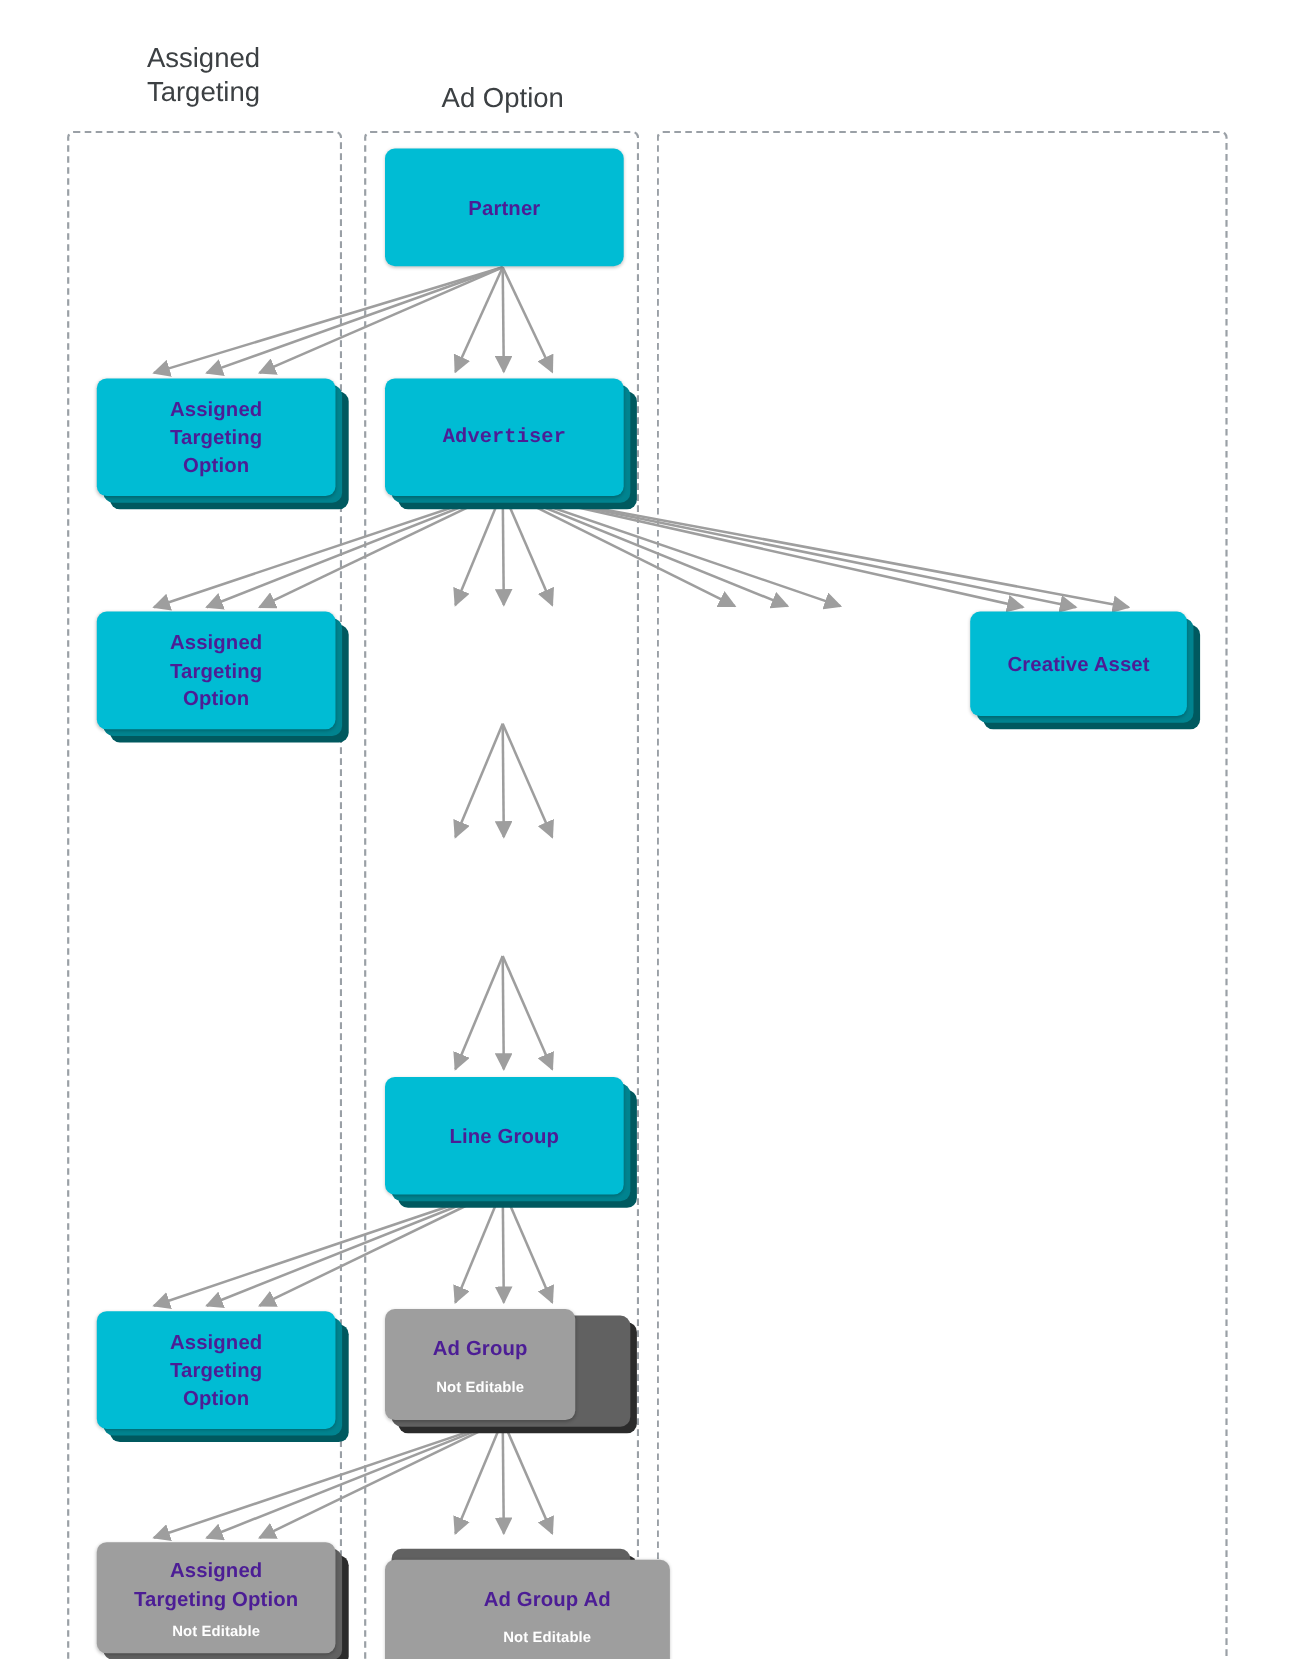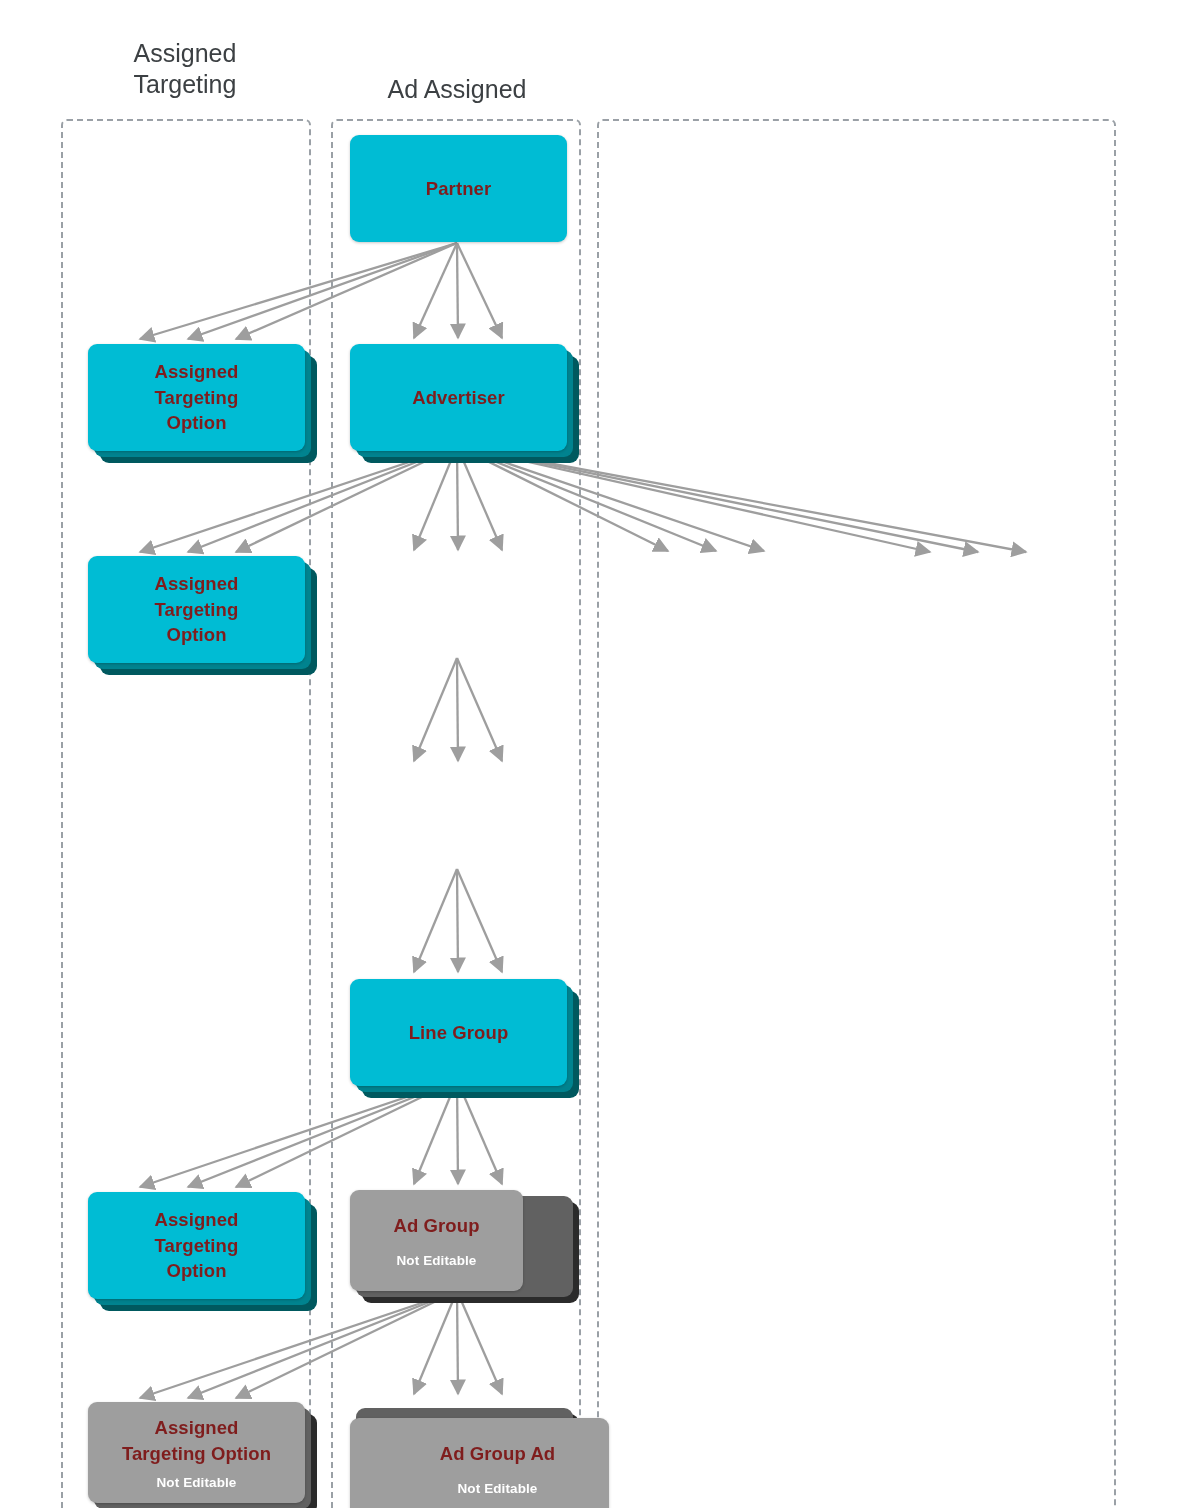--- a/index.html
+++ b/index.html
@@ -56,21 +56,21 @@
   .card.front {
     display: flex;
     flex-direction: column;
     align-items: center;
     justify-content: center;
     box-shadow: 0 1px 3px rgba(0,0,0,0.22);
   }
   .node-title {
     font-size: 18.5px;
     font-weight: bold;
-    color: #7f1d1d;
+    color: #4c1d95;
     text-align: center;
     line-height: 1.38;
     letter-spacing: 0.1px;
   }
   .node-sub {
     font-size: 13.5px;
     font-weight: bold;
     color: #ffffff;
     text-align: center;
     margin-top: 15px;
@@ -81,21 +81,21 @@
 <body>
 
 <div id="canvas">
 
   <div class="col-label" style="left:60px; top:6px; width:250px;">
     <div>Assigned</div>
     <div>Targeting</div>
   </div>
 
   <div class="col-label" style="left:332px; top:42px; width:250px;">
-    <div>Ad Assigned</div>
+    <div>Ad Option</div>
   </div>
 
 
   <div class="col-box" style="left:61px; top:87px; width:250px; height:1409px;"></div>
   <div class="col-box" style="left:331px; top:87px; width:250px; height:1409px;"></div>
   <div class="col-box" style="left:597px; top:87px; width:519px; height:1409px;"></div>
 
   <svg id="edges" viewBox="0 0 1184 1508" xmlns="http://www.w3.org/2000/svg">
     <defs>
       <marker id="ah" viewBox="0 0 10 10" refX="9" refY="5" markerWidth="7" markerHeight="7" orient="auto-start-reverse" markerUnits="strokeWidth">
@@ -168,39 +168,46 @@
         <div>Assigned</div>
         <div>Targeting</div>
         <div>Option</div>
       </div>
     </div>
   </div>
 
   <div class="node" style="left:350px; top:312px; width:217px; height:107px;">
     <div class="card back2" style="left:12px; top:12px; width:217px; height:107px; background:#00595f;"></div>
     <div class="card back1" style="left:6px; top:6px; width:217px; height:107px; background:#00838f;"></div>
-    <div class="card front" style="left:0; top:0; width:217px; height:107px; background:#00bcd4;">
+    <div class="card front" style="left:0; top:0; width:217px; height:107px; background:#00bcd4;font-family:Liberation Mono, monospace;">
       <div class="node-title"><span>Advertiser</span></div>
     </div>
   </div>
 
   <div class="node" style="left:88px; top:524px; width:217px; height:107px;">
     <div class="card back2" style="left:12px; top:12px; width:217px; height:107px; background:#00595f;"></div>
     <div class="card back1" style="left:6px; top:6px; width:217px; height:107px; background:#00838f;"></div>
     <div class="card front" style="left:0; top:0; width:217px; height:107px; background:#00bcd4;">
       <div class="node-title">
         <div>Assigned</div>
         <div>Targeting</div>
         <div>Option</div>
       </div>
     </div>
   </div>
 
 
 
+  <div class="node" style="left:882px; top:524px; width:197px; height:95px;">
+    <div class="card back2" style="left:12px; top:12px; width:197px; height:95px; background:#00595f;"></div>
+    <div class="card back1" style="left:6px; top:6px; width:197px; height:95px; background:#00838f;"></div>
+    <div class="card front" style="left:0; top:0; width:197px; height:95px; background:#00bcd4;">
+      <div class="node-title"><span>Creative Asset</span></div>
+    </div>
+  </div>
 
 
   <div class="node" style="left:350px; top:947px; width:217px; height:107px;">
     <div class="card back2" style="left:12px; top:12px; width:217px; height:107px; background:#00595f;"></div>
     <div class="card back1" style="left:6px; top:6px; width:217px; height:107px; background:#00838f;"></div>
     <div class="card front" style="left:0; top:0; width:217px; height:107px; background:#00bcd4;">
       <div class="node-title"><span>Line Group</span></div>
     </div>
   </div>
 

